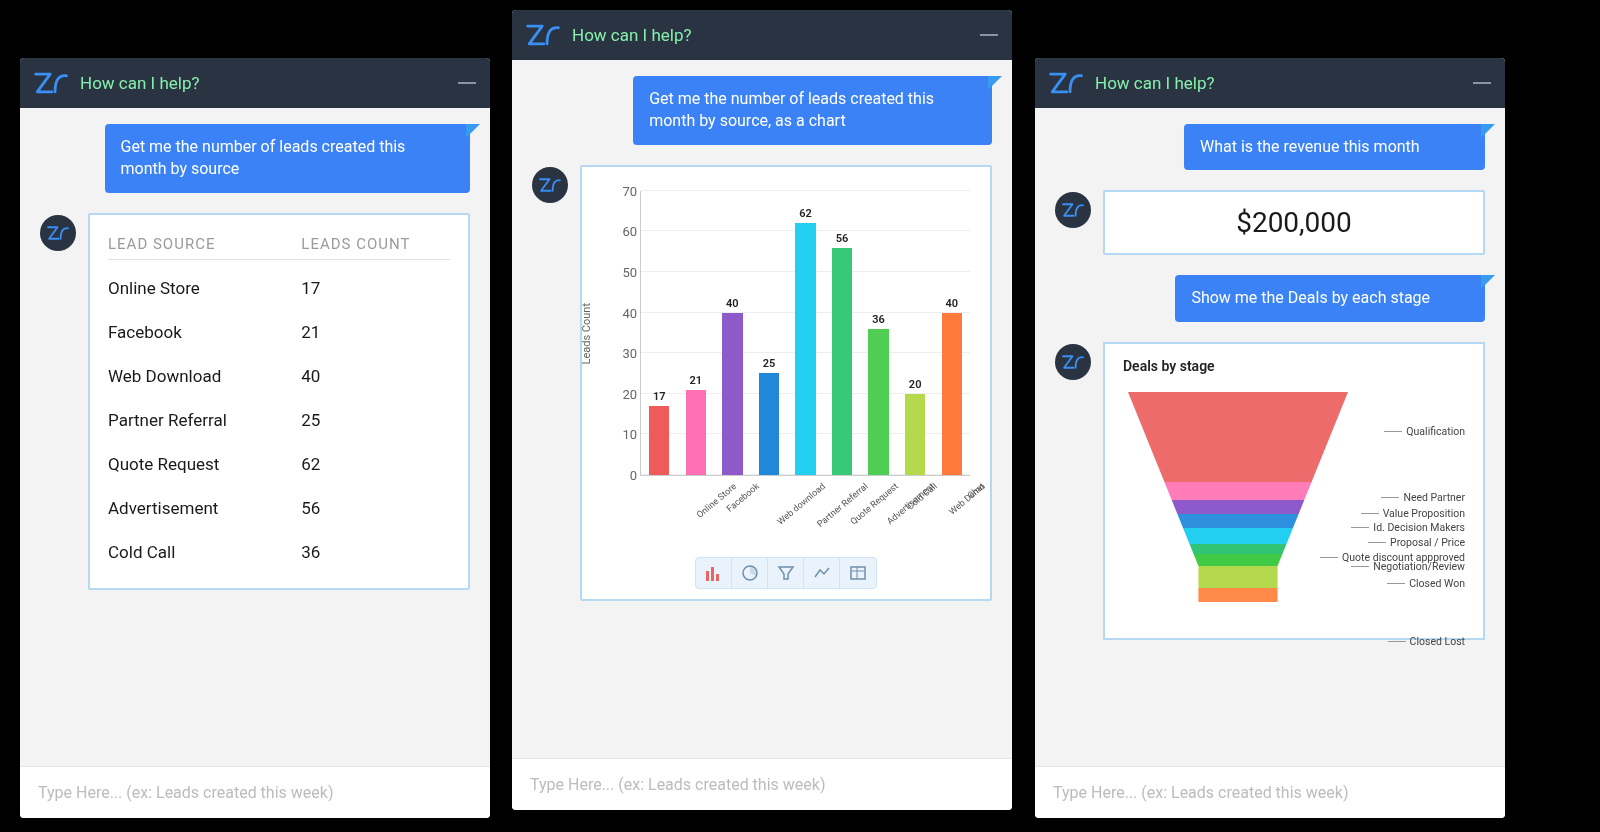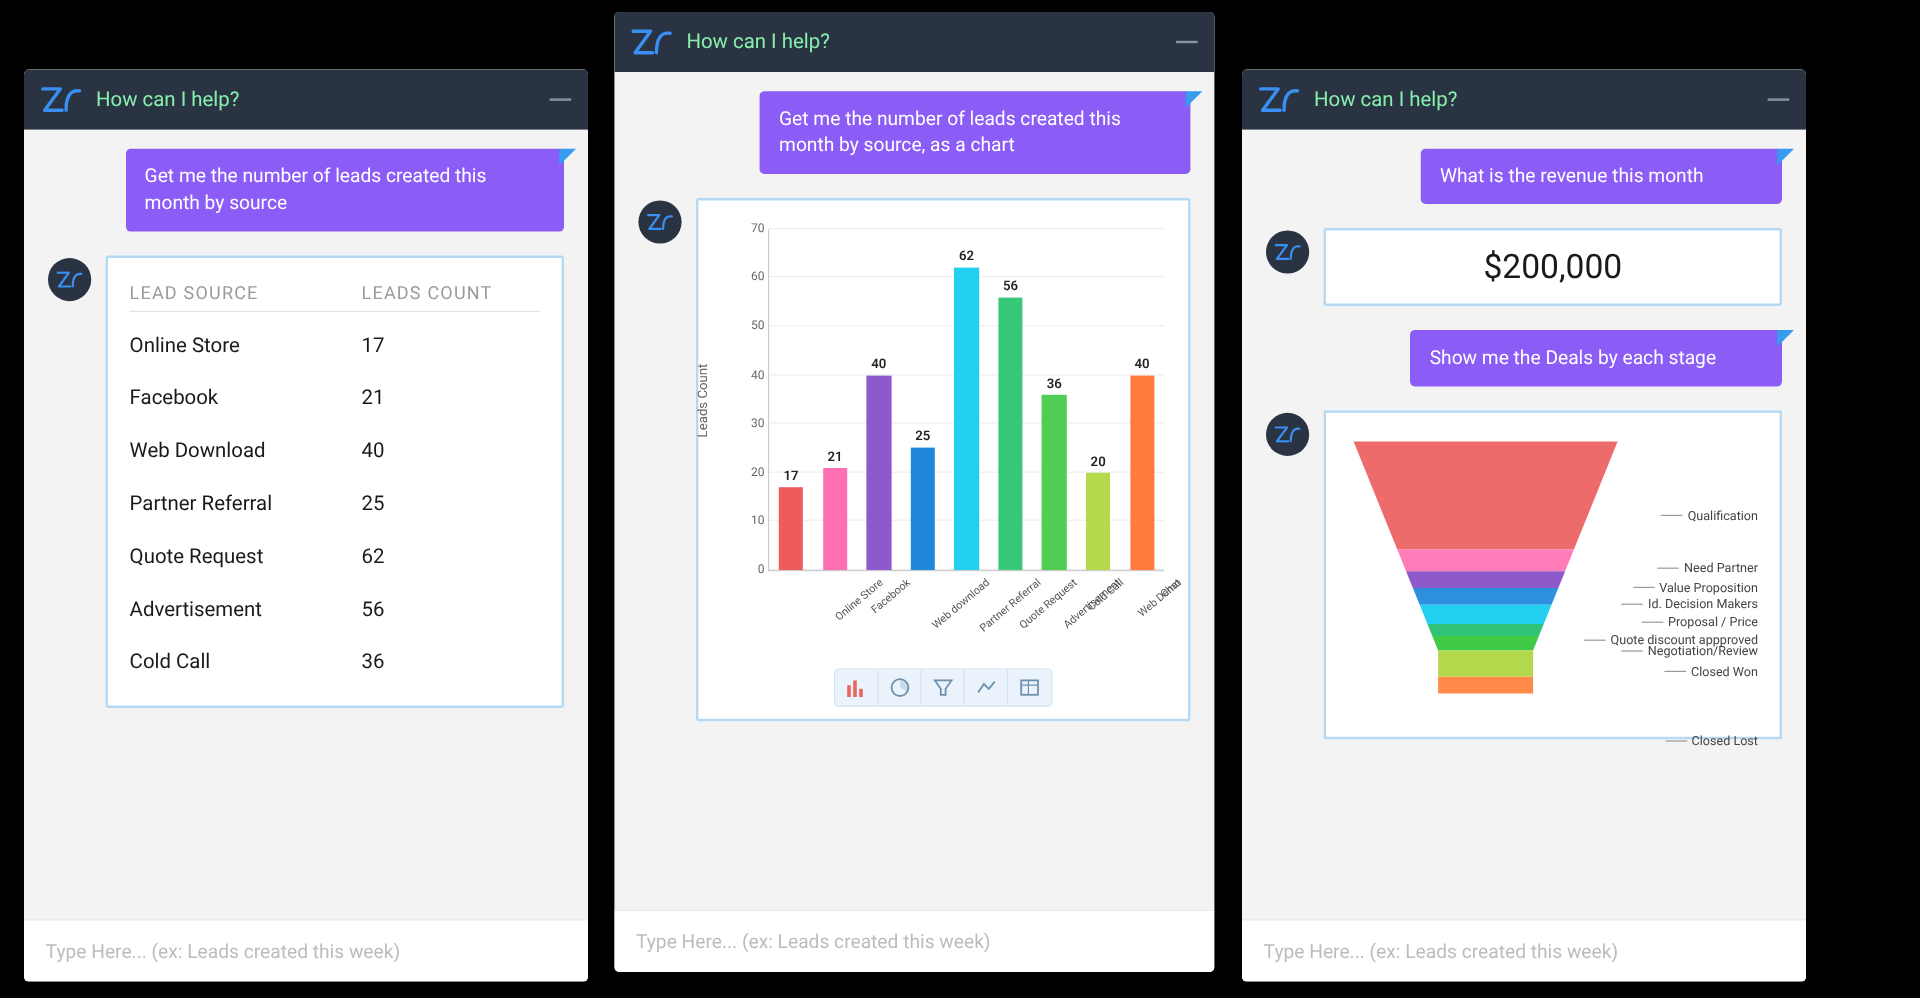--- a/index.html
+++ b/index.html
@@ -44,21 +44,21 @@
     flex: 1;
     overflow: hidden;
     display: flex;
     flex-direction: column;
   }
   .chat-area {
     padding: 16px 20px 10px 20px;
     flex: 1;
   }
   .user-msg {
-    background: #8b5cf6;
+    background: #3b82f6;
     color: #fff;
     font-size: 16px;
     line-height: 1.4;
     padding: 12px 16px;
     border-radius: 4px;
     max-width: 85%;
     margin-left: auto;
     margin-bottom: 20px;
     position: relative;
   }
@@ -159,21 +159,21 @@
     border-bottom: 1px solid #ccc;
   }
   .gridline {
     position: absolute;
     left: 0; right: 0;
     border-top: 1px solid #eee;
   }
   .ytick {
     position: absolute;
     left: -24px;
-    font-size: 10px;
+    font-size: 13px;
     color: #666;
     transform: translateY(50%);
     width: 20px;
     text-align: right;
   }
   .bar {
     position: absolute;
     bottom: 0;
     width: 6.2%;
   }
@@ -452,34 +452,35 @@
         </div>
       </div>
       <div class="user-msg" style="max-width:72%;margin-top:12px;">Show me the Deals by each stage</div>
       <div class="bot-row">
         <div class="bot-avatar">
           <svg width="22" height="14" viewBox="0 0 42 26">
               <path d="M2 2 H20 L4 24 H22 M26 24 Q26 2 40 4" stroke="#3a8ff2" stroke-width="3.5" fill="none" stroke-linecap="round" stroke-linejoin="round"></path>
             </svg>
         </div>
         <div class="funnel-card">
+          <div class="funnel-title">Deals by stage</div>
           <div class="funnel-wrap">
             <svg class="funnel-svg" id="funnel-svg" width="230" height="230" viewBox="0 0 230 230">
                 <polygon points="5,10 225,10 188.57142857142856,100 41.42857142857143,100" fill="#ee6b6b"></polygon>
                 <polygon points="41.42857142857143,100 188.57142857142856,100 181.28571428571428,118 48.71428571428572,118" fill="#ff7cb9"></polygon>
                 <polygon points="48.71428571428572,118 181.28571428571428,118 175.61904761904762,132 54.38095238095239,132" fill="#8e5acb"></polygon>
                 <polygon points="54.38095238095239,132 175.61904761904762,132 169.95238095238096,146 60.04761904761905,146" fill="#2d90df"></polygon>
                 <polygon points="60.04761904761905,146 169.95238095238096,146 163.47619047619048,162 66.52380952380952,162" fill="#22cff0"></polygon>
                 <polygon points="66.52380952380952,162 163.47619047619048,162 159.42857142857144,172 70.57142857142857,172" fill="#31c476"></polygon>
                 <polygon points="70.57142857142857,172 159.42857142857144,172 154.57142857142856,184 75.42857142857143,184" fill="#3fcb46"></polygon>
                 <polygon points="75.42857142857143,184 154.57142857142856,184 154.57142857142856,206 75.42857142857143,206" fill="#b4d94d"></polygon>
                 <polygon points="75.42857142857143,206 154.57142857142856,206 154.57142857142856,220 75.42857142857143,220" fill="#ff8a4a"></polygon>
               </svg>
             <div class="funnel-labels" id="funnel-labels">
-                <div class="funnel-lbl" style="top: 29px; margin-left: 36px;">Qualification</div>
+                <div class="funnel-lbl" style="top: 7px; margin-left: 36px;">Qualification</div>
                 <div class="funnel-lbl" style="top: 73px;">Need Partner</div>
                 <div class="funnel-lbl" style="top: 89px;">Value Proposition</div>
                 <div class="funnel-lbl" style="top: 103px;">Id. Decision Makers</div>
                 <div class="funnel-lbl" style="top: 118px;">Proposal / Price</div>
                 <div class="funnel-lbl" style="top: 133px;">Quote discount appproved</div>
                 <div class="funnel-lbl" style="top: 142px;">Negotiation/Review</div>
                 <div class="funnel-lbl" style="top: 159px;">Closed Won</div>
                 <div class="funnel-lbl" style="top: 177px; margin-top: 40px;">Closed Lost</div>
               </div>
           </div>

